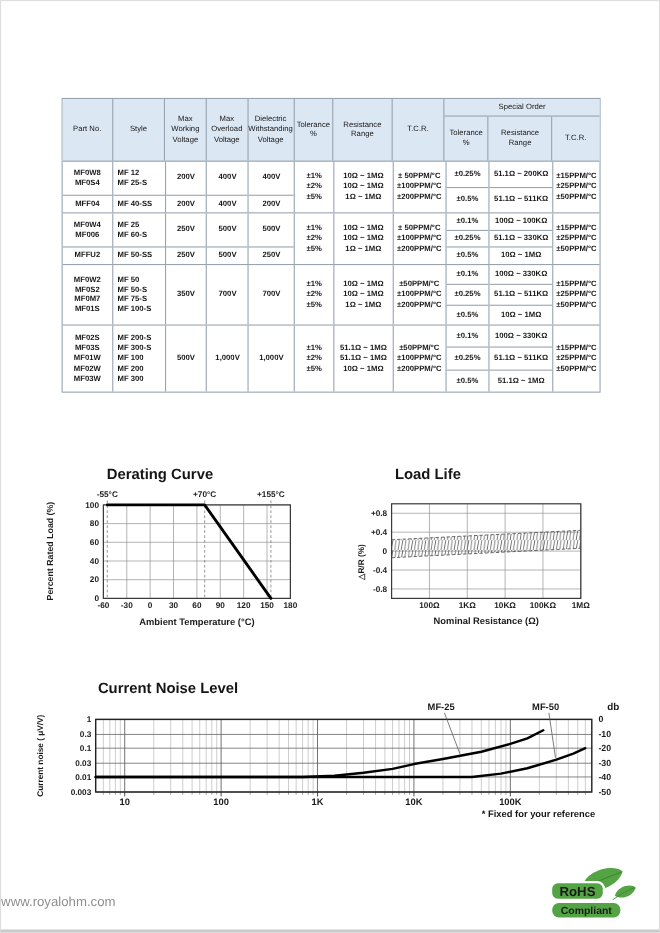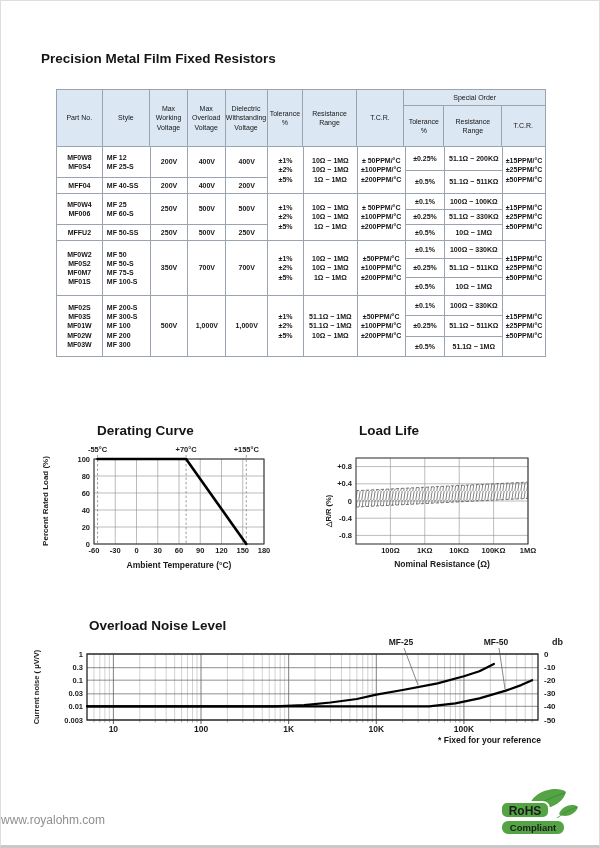--- a/index.html
+++ b/index.html
@@ -50,21 +50,20 @@
               font-size:8.5px;font-weight:bold;}
 
   
   .footer-url{position:absolute;left:0;right:0;top:812px;text-align:left;font-size:12px;color:#8f8f8f;}
 </style>
 </head>
 <body>
 
 <div class="page">
 
-  <div class="doc-title">Precision Metal Film Fixed Resistors</div>
 
   <div class="tbl">
     <div class="thead">
       <div class="th col-part">Part No.</div>
       <div class="th col-style">Style</div>
       <div class="th col-v">Max
 Working
 Voltage</div>
       <div class="th col-v">Max
 Overload
@@ -267,21 +266,21 @@
       <line x1="37" y1="116.4" x2="209" y2="116.4" stroke="#8d8d8d" stroke-width="0.6"></line>
       <text x="33" y="118.9" font-size="7.5" text-anchor="end" font-weight="bold">-0.8</text>
       <rect x="37" y="39" width="172" height="86" fill="none" stroke="#3a3a3a" stroke-width="1.1"></rect>
       <polygon points="37,71.68 209,63.080000000000005 209,79.41999999999999 37,88.02000000000001" fill="url(#hatch)"></polygon>
       <polyline points="37,71.68 209,63.080000000000005" fill="none" stroke="#555" stroke-width="0.8" stroke-dasharray="3,2"></polyline>
       <polyline points="37,88.02000000000001 209,79.41999999999999" fill="none" stroke="#555" stroke-width="0.8" stroke-dasharray="3,2"></polyline>
       <text x="12" y="92" font-size="7.5" text-anchor="middle" font-weight="bold" transform="rotate(-90 12 92)">△R/R (%)</text>
       <text x="123" y="148" font-size="8.5" text-anchor="middle" font-weight="bold">Nominal Resistance (Ω)</text>
     </svg>
 
-  <div class="chart-title" style="left:88px;top:617px;">Overload Noise Level</div>
+  <div class="chart-title" style="left:88px;top:617px;">Current Noise Level</div>
   <svg id="svg-noise" style="left:28px;top:633px;" width="550" height="118" viewBox="0 0 550 118">
       <line x1="64.93934191296744" y1="20" x2="64.93934191296744" y2="86" stroke="#9b9b9b" stroke-width="0.45"></line>
       <line x1="64.93934191296744" y1="86" x2="64.93934191296744" y2="88.5" stroke="#555" stroke-width="0.5"></line>
       <line x1="70.80647190158756" y1="20" x2="70.80647190158756" y2="86" stroke="#9b9b9b" stroke-width="0.45"></line>
       <line x1="70.80647190158756" y1="86" x2="70.80647190158756" y2="88.5" stroke="#555" stroke-width="0.5"></line>
       <line x1="75.88881107107727" y1="20" x2="75.88881107107727" y2="86" stroke="#9b9b9b" stroke-width="0.45"></line>
       <line x1="75.88881107107727" y1="86" x2="75.88881107107727" y2="88.5" stroke="#555" stroke-width="0.5"></line>
       <line x1="80.37175192754754" y1="20" x2="80.37175192754754" y2="86" stroke="#9b9b9b" stroke-width="0.45"></line>
       <line x1="80.37175192754754" y1="86" x2="80.37175192754754" y2="88.5" stroke="#555" stroke-width="0.5"></line>
       <line x1="110.76375834537988" y1="20" x2="110.76375834537988" y2="86" stroke="#9b9b9b" stroke-width="0.45"></line>

